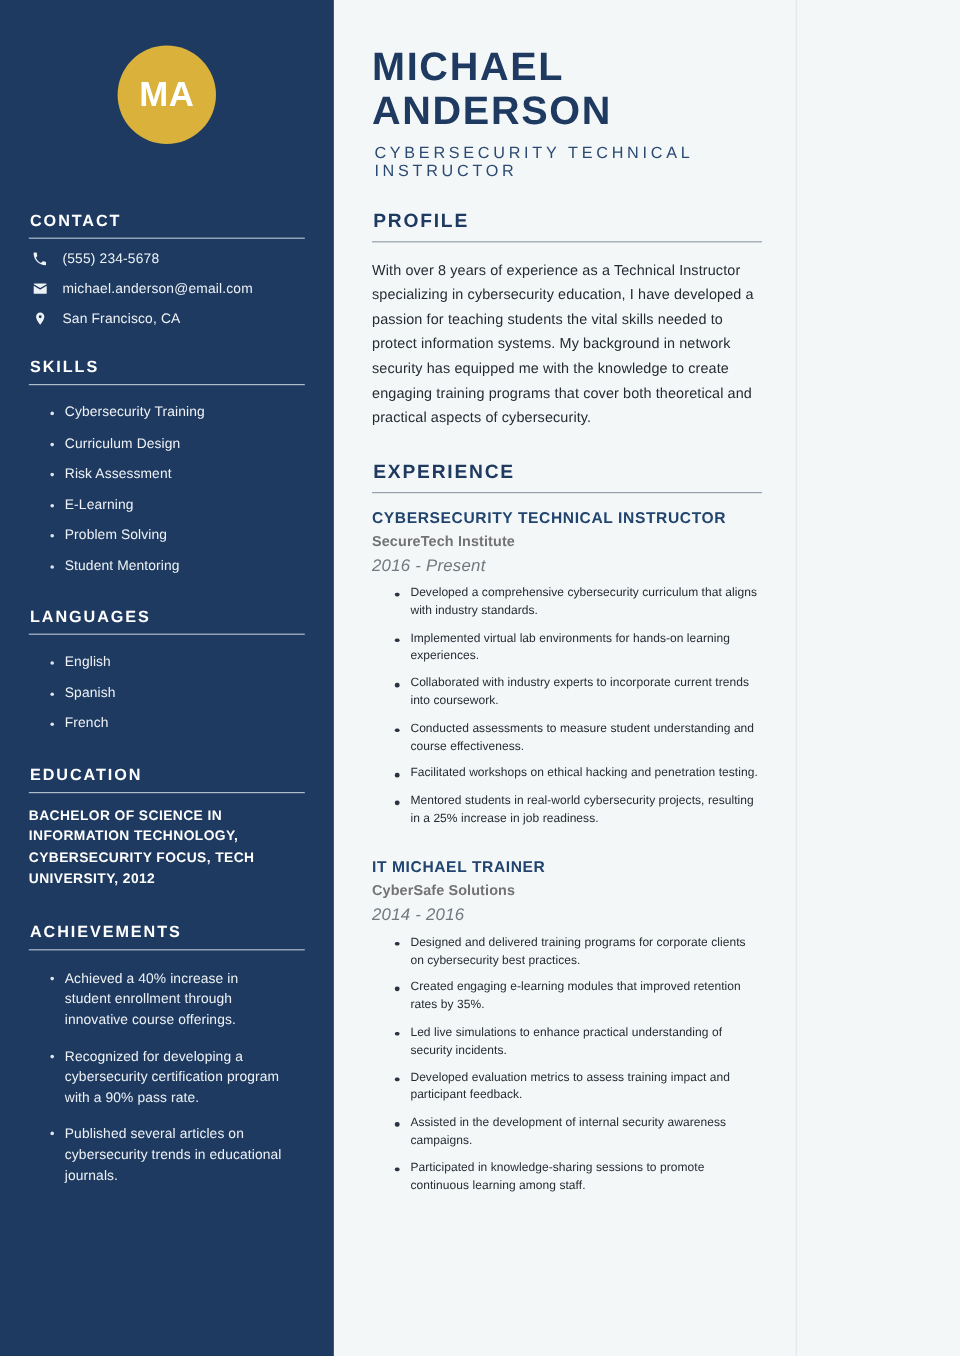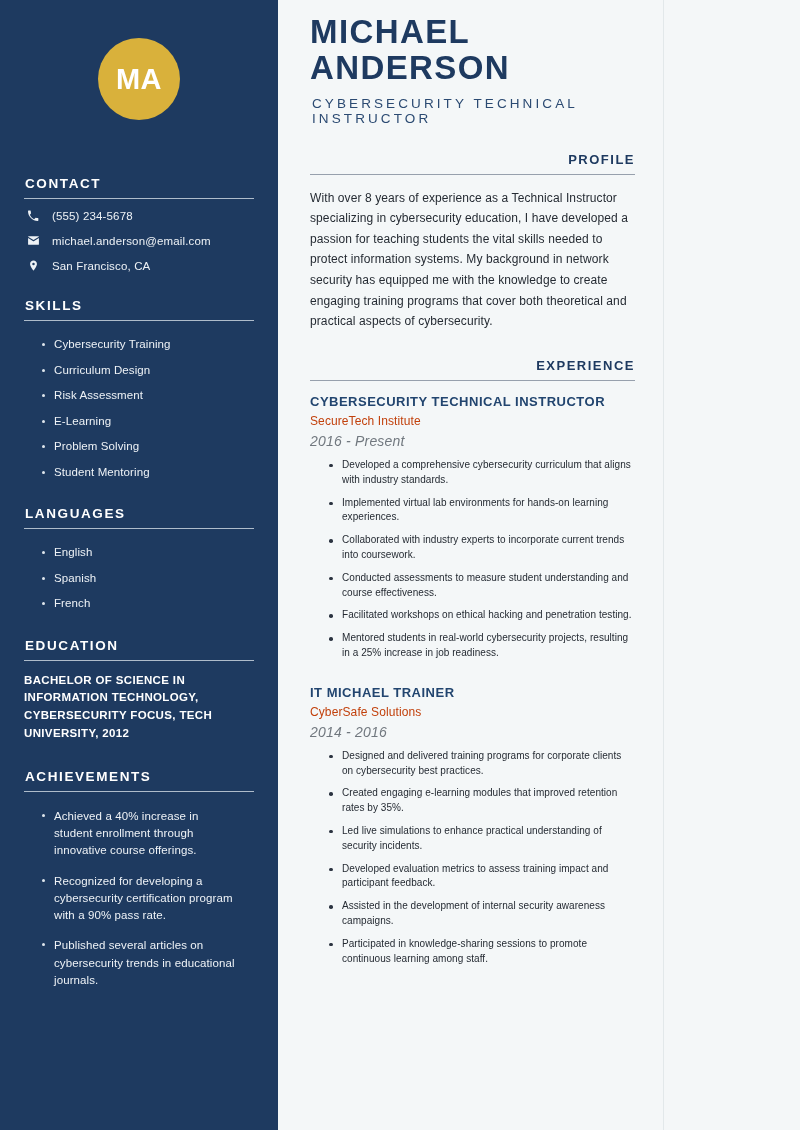--- a/index.html
+++ b/index.html
@@ -134,47 +134,46 @@
     font-weight: bold;
     line-height: 1.55;
     letter-spacing: 0.35px;
     color: #ffffff;
   }
 
   
   .main {
     flex: 1;
     box-sizing: border-box;
-    padding: 14px 28px 0 32px;
+    padding: 38px 28px 0 32px;
     background: #f4f7f8;
   }
   .name {
     font-size: 33px;
     font-weight: bold;
     color: #1e3a60;
     letter-spacing: 1.4px;
     line-height: 1.1;
     margin: 0;
   }
   .job-subtitle {
     font-size: 13.5px;
     color: #2b4a72;
     letter-spacing: 3.1px;
     margin: 9px 0 0 2px;
   }
 
   .main-section { margin-top: 26px; }
 
   .main-heading {
-    font-size: 13px;
+    font-size: 16px;
     font-weight: bold;
     color: #1e3a60;
     letter-spacing: 1.5px;
     margin: 0 0 7px 1px;
-    text-align: right;
   }
   .main-rule {
     height: 1px;
     background: #4a5a70;
     opacity: 0.55;
     margin-bottom: 13px;
   }
 
   .profile-text {
     font-size: 12px;
@@ -188,22 +187,22 @@
   .job + .job { margin-top: 24px; }
   .job-title {
     font-size: 13px;
     font-weight: bold;
     color: #22456f;
     letter-spacing: 0.5px;
     margin: 0 0 5px 0;
   }
   .job-company {
     font-size: 12px;
-    font-weight: normal;
-    color: #c2410c;
+    font-weight: bold;
+    color: #737373;
     margin: 0 0 5px 0;
     letter-spacing: 0.1px;
   }
   .job-dates {
     font-size: 14px;
     font-style: italic;
     color: #71787f;
     margin: 0 0 9px 0;
     letter-spacing: 0.2px;
   }

